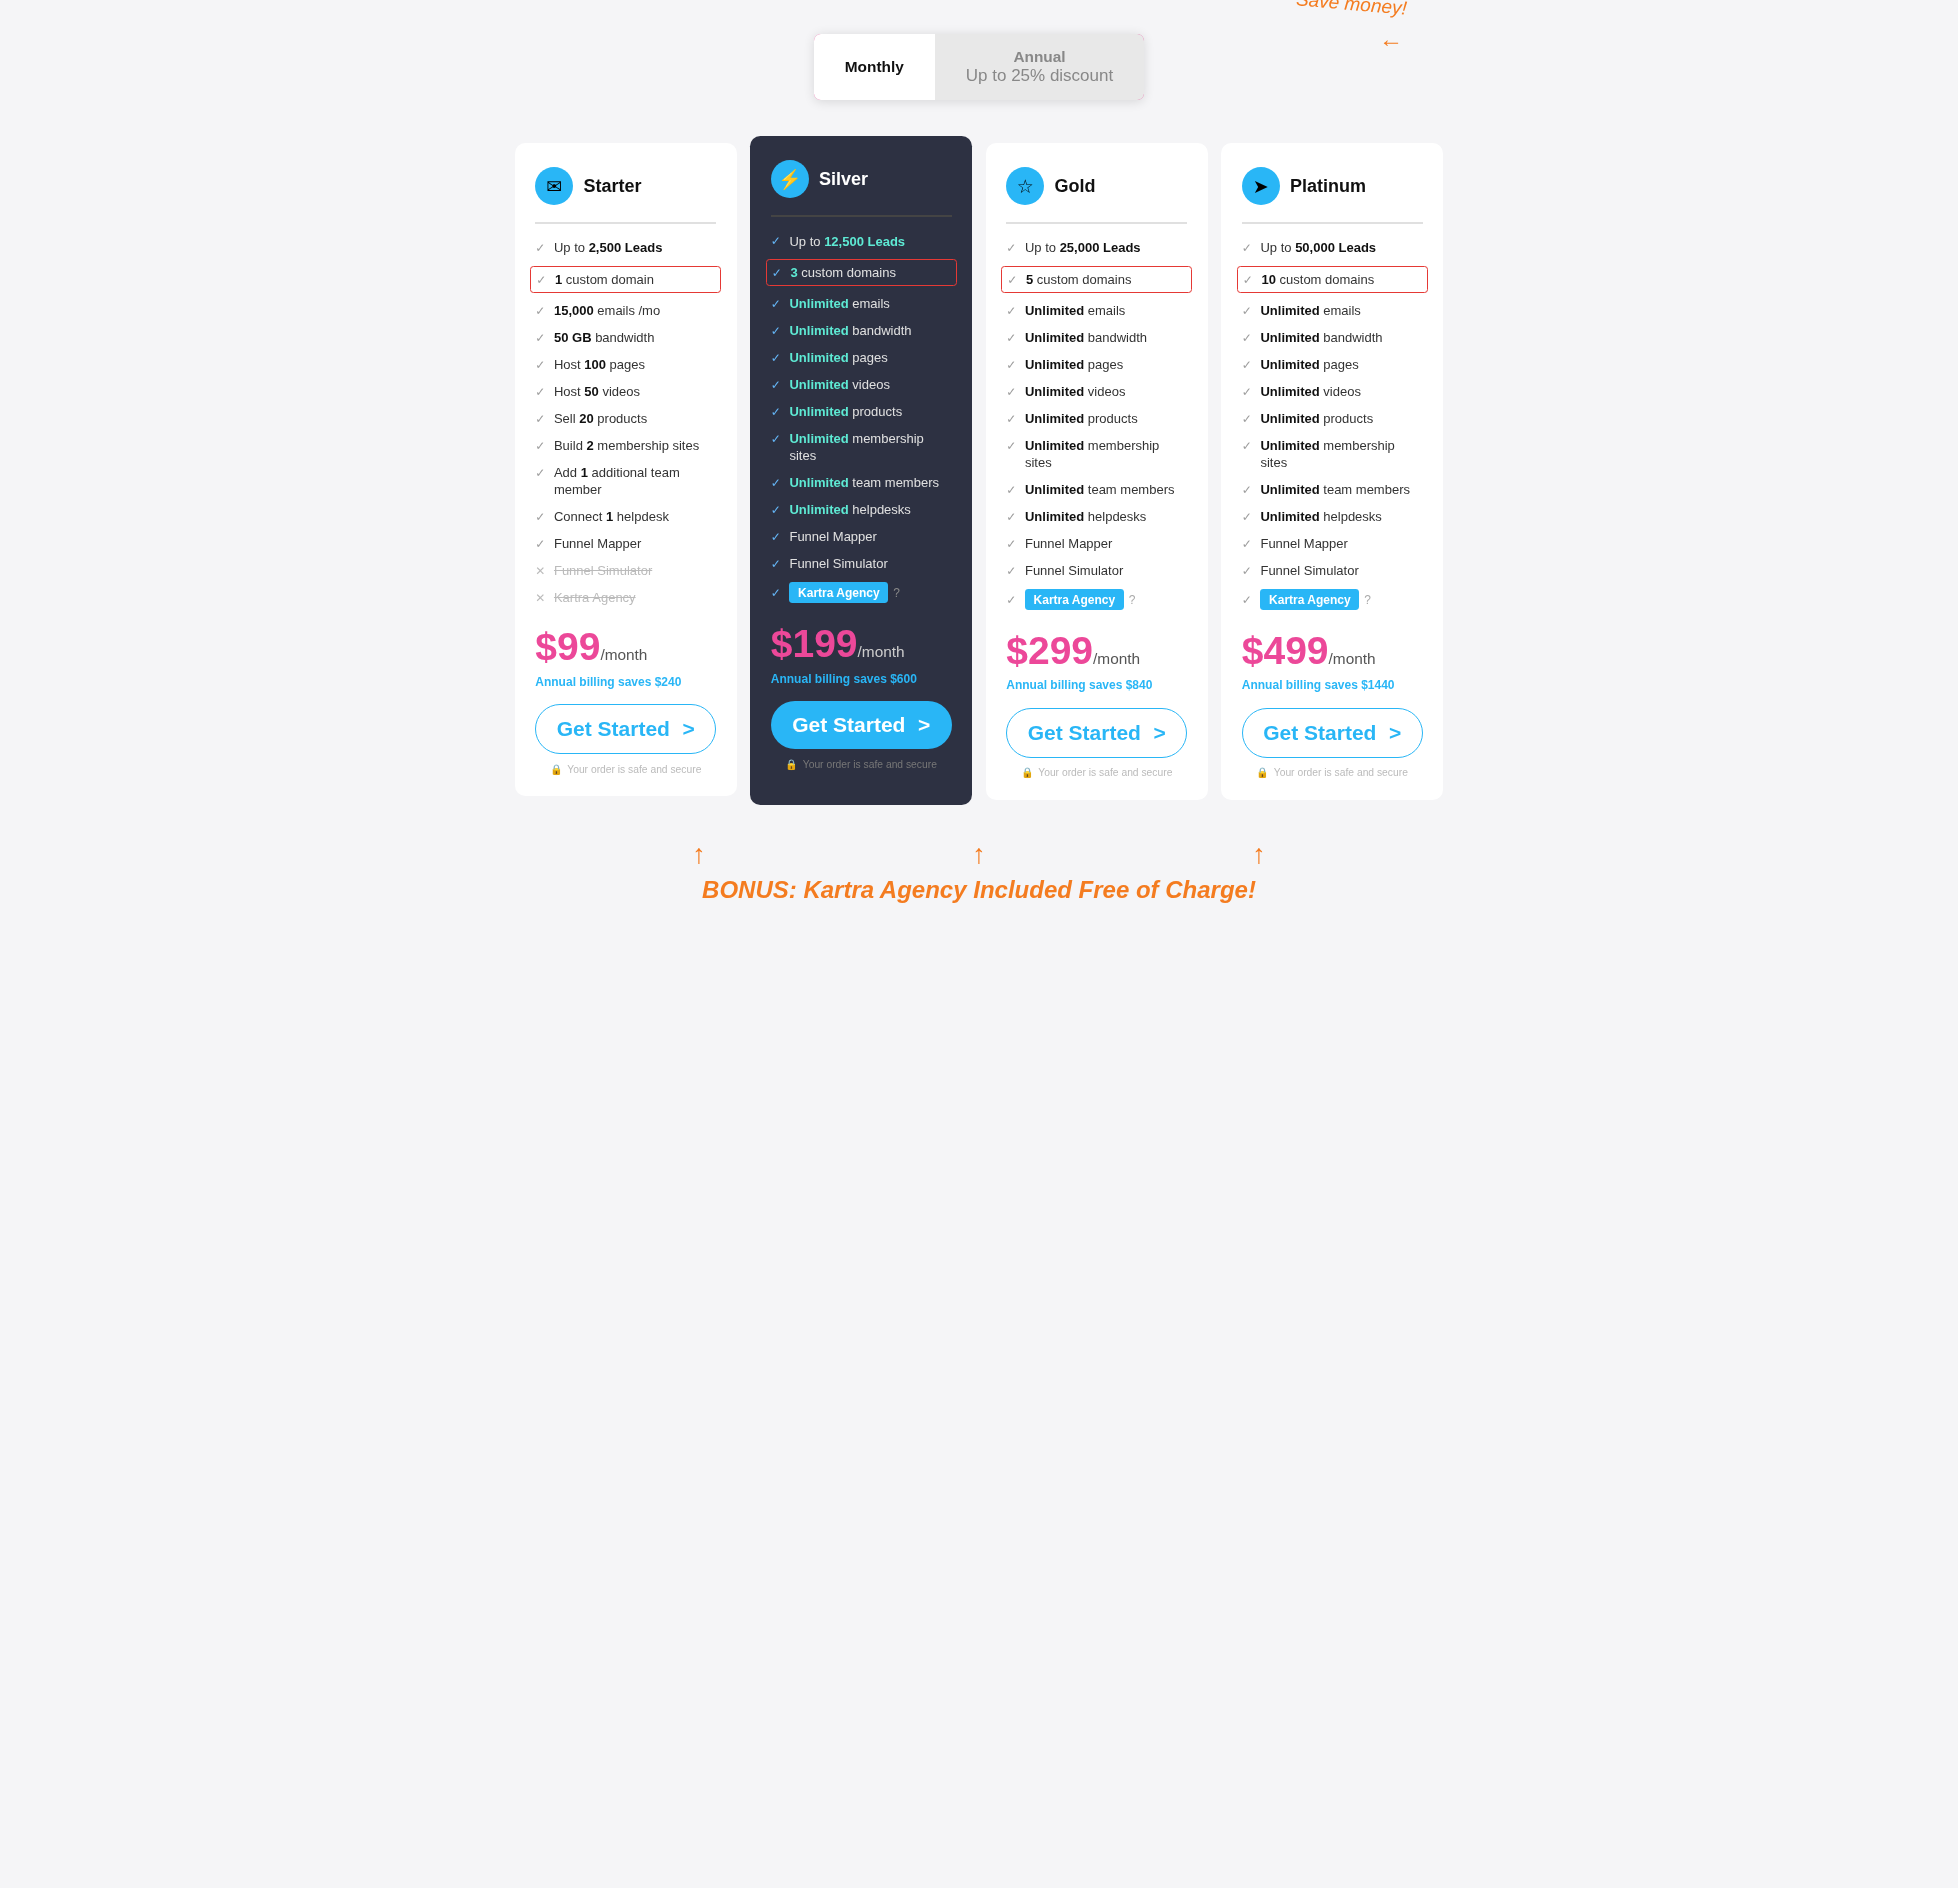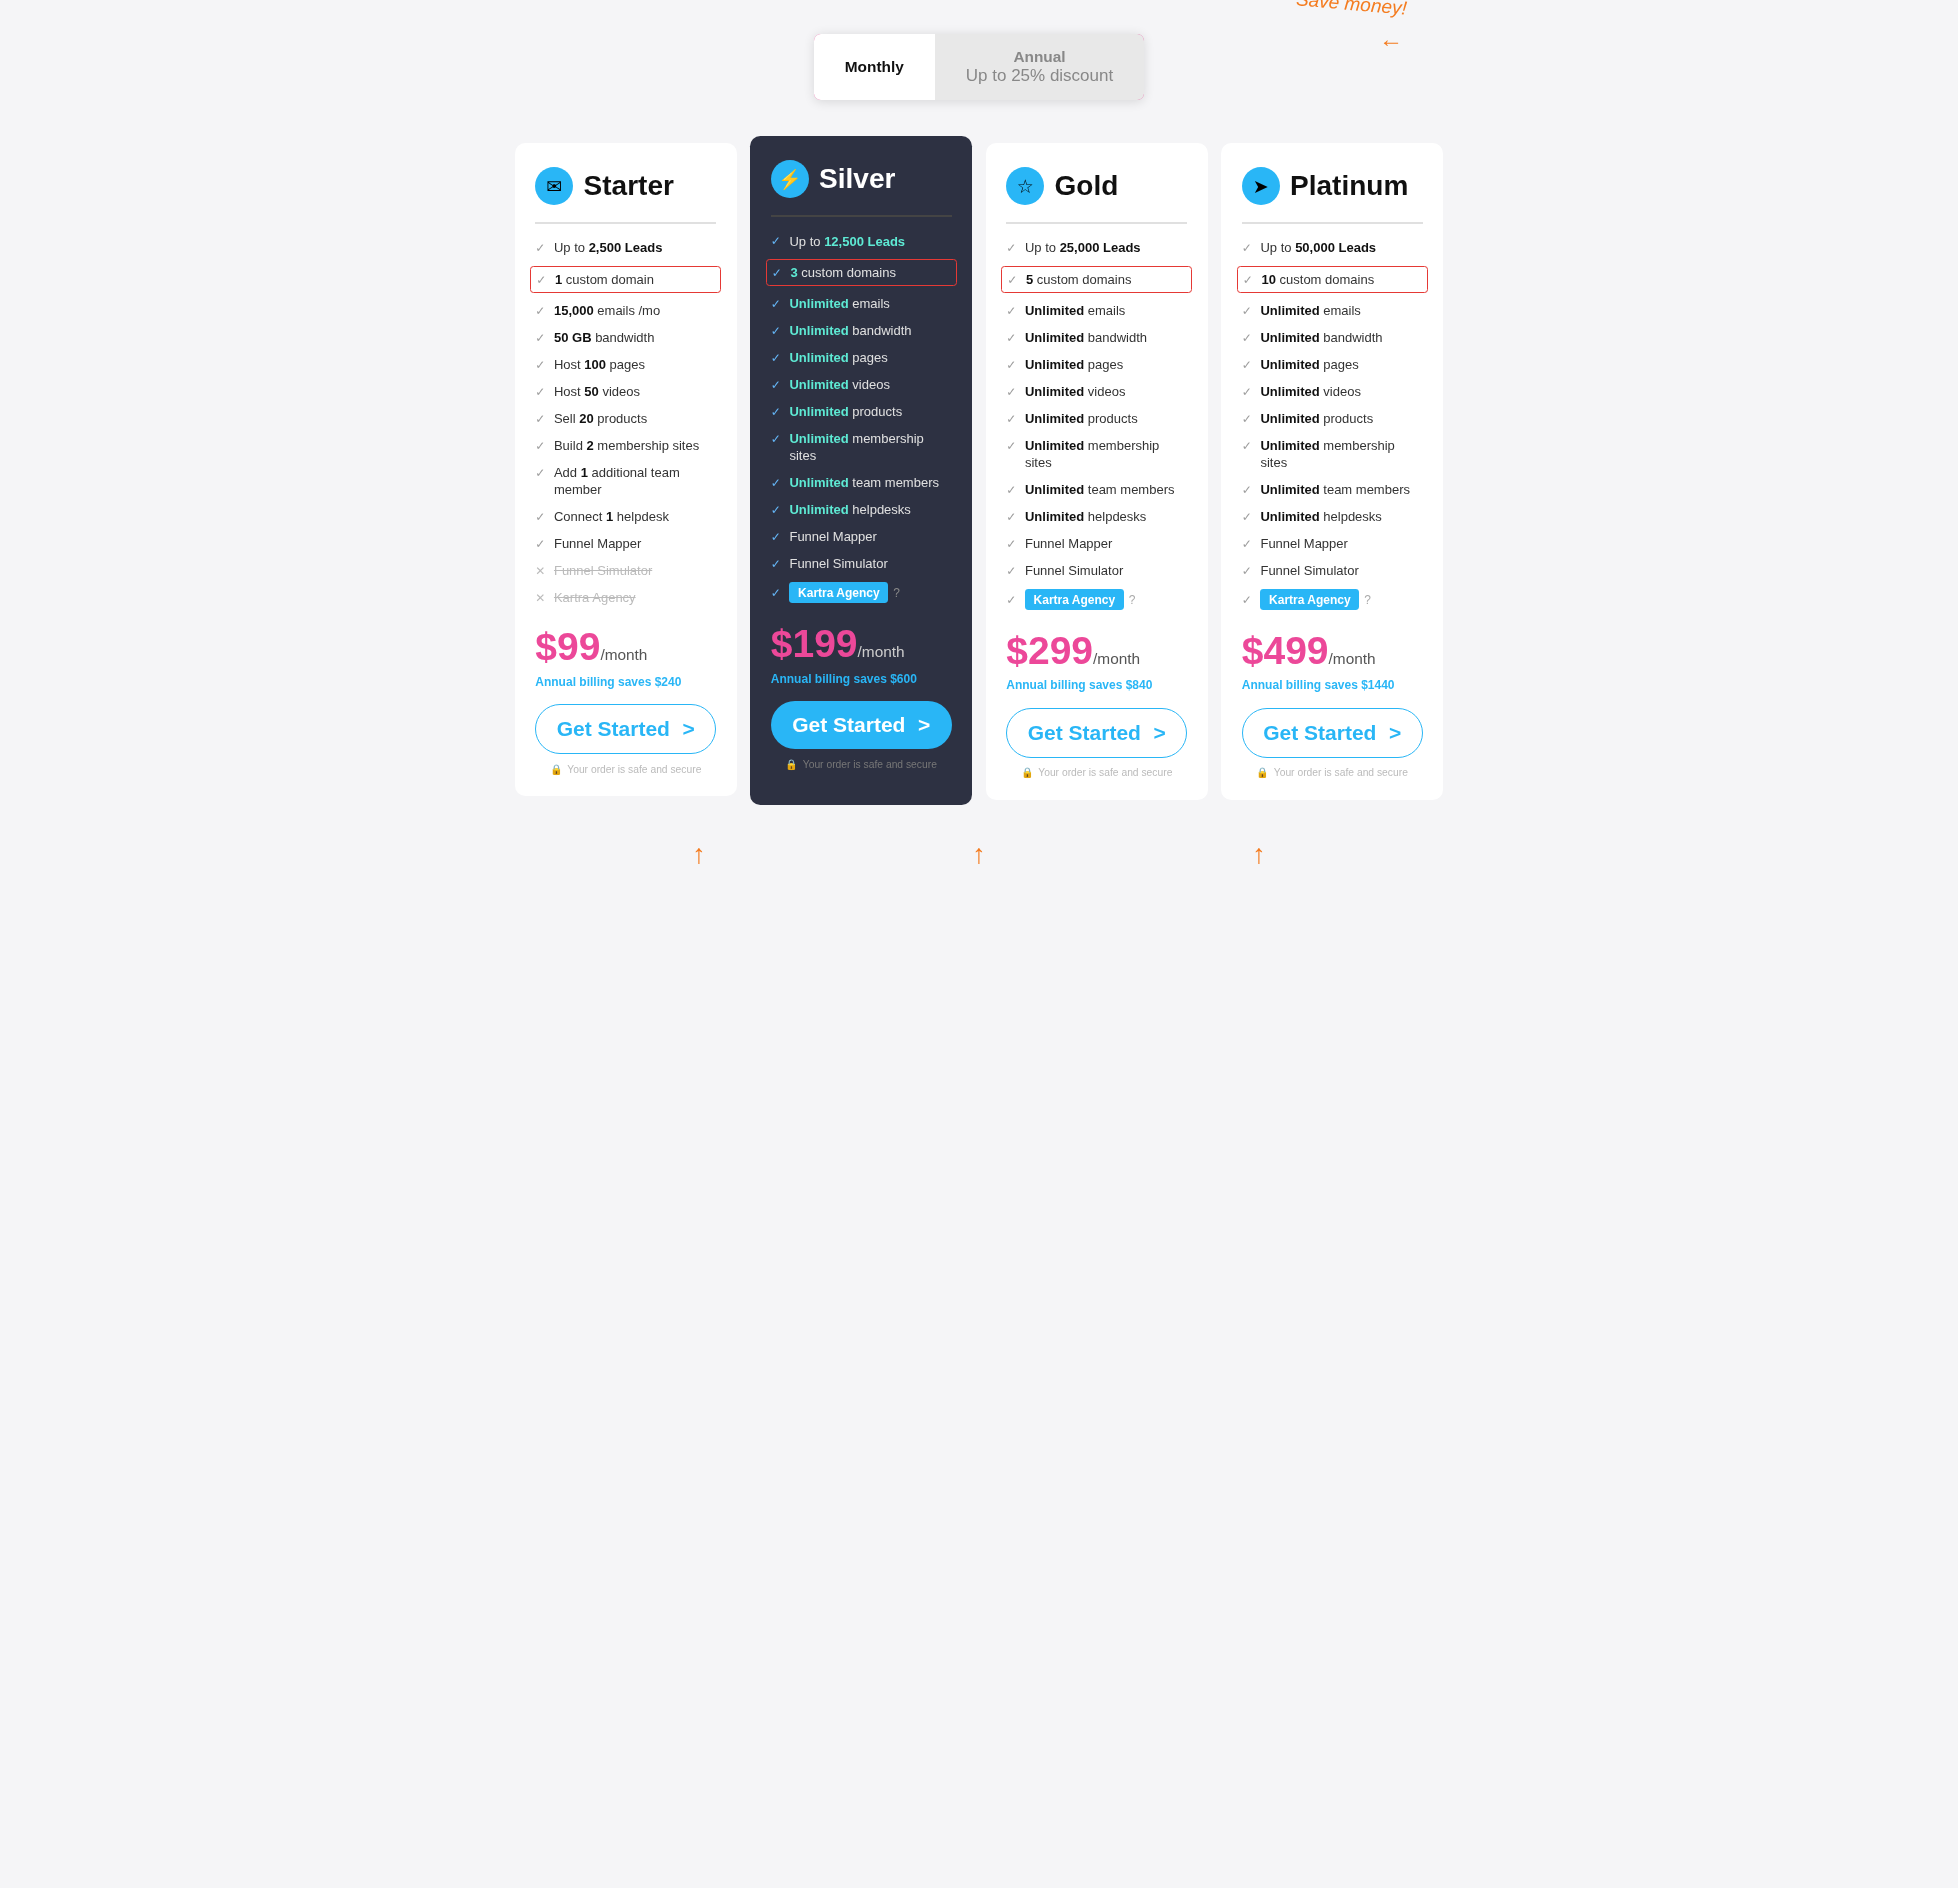--- a/index.html
+++ b/index.html
@@ -106,21 +106,21 @@
       border-radius: 50%;
       background: #29b6f6;
       display: flex;
       align-items: center;
       justify-content: center;
       margin-right: 10.3px;
       flex-shrink: 0;
       font-size: 19px;
     }
     .plan-name {
-      font-size: 28px;
+      font-size: 18px;
       font-weight: 700;
       color: #111;
     }
     .plan-card.featured .plan-name {
       color: #fff;
     }
     .plan-name-divider {
       height: 1.7px;
       background: #e0e0e0;
       margin-bottom: 15.4px;
@@ -583,14 +583,15 @@
     <div class="bonus-arrow">
         <span>↑</span>
       </div>
     <div class="bonus-arrow">
         <span>↑</span>
       </div>
     <div class="bonus-arrow">
         <span>↑</span>
       </div>
   </div>
+  <div class="bonus-text">BONUS: Kartra Agency Included Free of Charge!</div>
 </div>
 
 
 </body></html>

